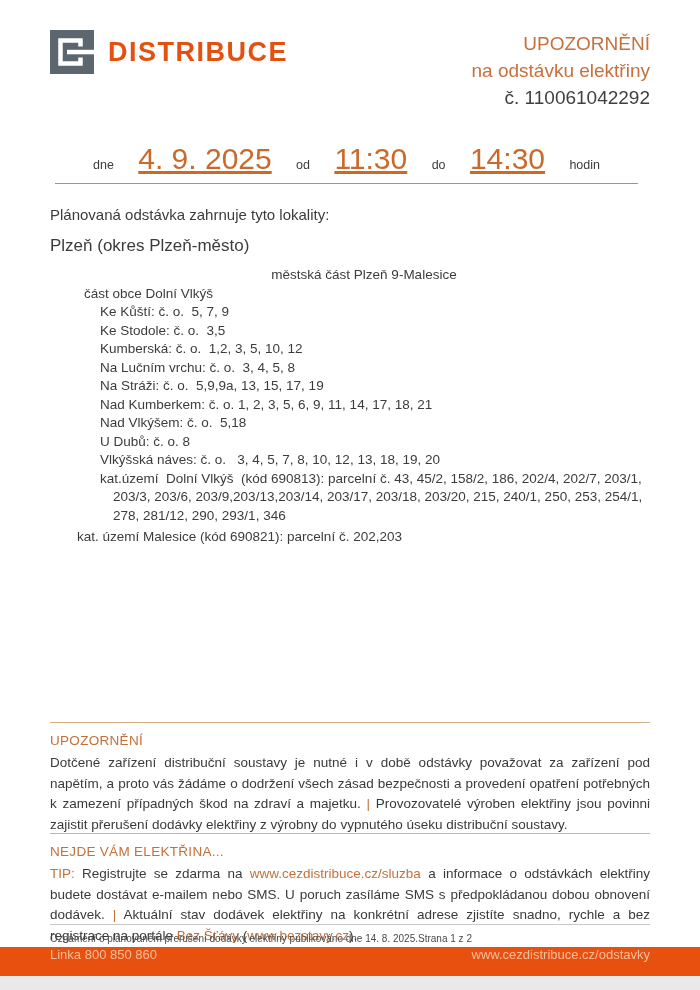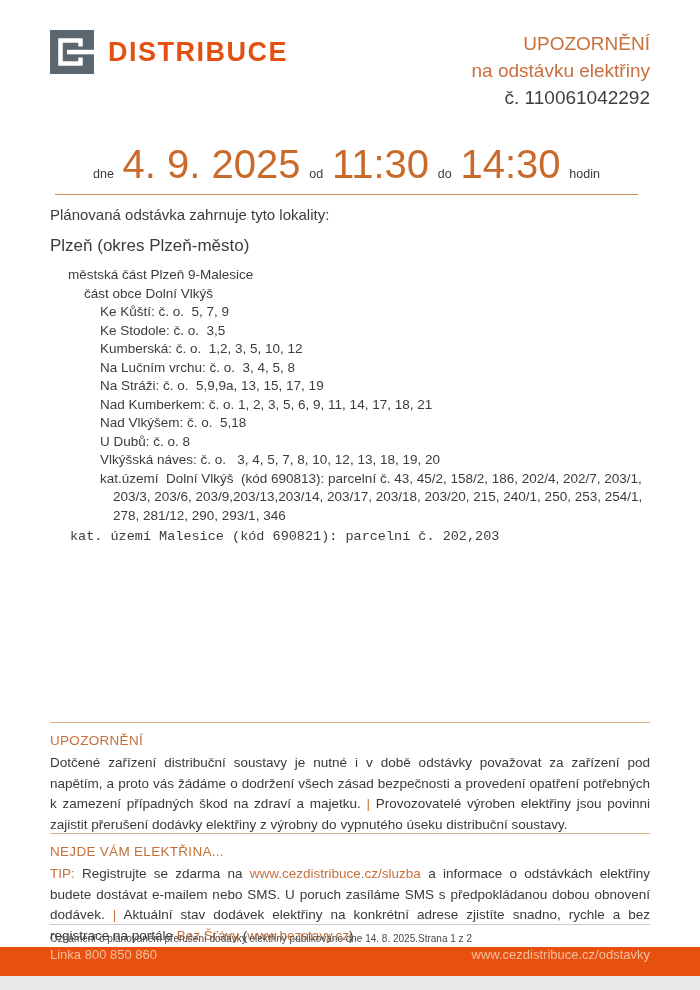--- a/index.html
+++ b/index.html
@@ -21,31 +21,31 @@
   .doc-title .orange{color:#c8703c;}
   .doc-title .number{color:#3f3f3e;}
   
   .date-strip{
     position:absolute;top:142px;left:55px;right:62px;
     border-bottom:1.5px solid #c98b55;
     padding:0 38px 7px 38px;
     display:flex;justify-content:space-between;align-items:baseline;
   }
   .date-strip .lbl{font-size:12.5px;color:#3c3c3b;}
-  .date-strip .big{font-size:40px;color:#c96a2b;}
+  .date-strip .big{font-size:30px;color:#c96a2b;text-decoration:underline;}
   
   .localities{position:absolute;top:206px;left:50px;right:30px;}
   .intro{font-size:15px;margin:0 0 13px 0;}
   .city{font-size:17px;margin:0 0 10px 0;}
   .loc-line{font-size:13.5px;line-height:18.5px;white-space:pre-wrap;}
-  .district{margin-left:18px;}
+  .district{margin-left:8px;text-align:center;}
   .village{margin-left:34px;}
   .streets{margin-left:50px;}
   .kat-main{margin-left:50px;padding-left:13px;text-indent:-13px;}
-  .kat-malesice{margin-left:20px;margin-top:3px;font-family:Liberation Mono, monospace;}
+  .kat-malesice{margin-left:27px;margin-top:3px;}
   .kat-ceminy{margin-left:0;margin-top:8px;}
   
   .section{position:absolute;left:50px;right:50px;border-top:1px solid #d8ae85;}
   .section.warning{top:722px;}
   .section.nopower{top:833px;}
   .section h3{margin:10px 0 5px 0;font-size:13.5px;font-weight:normal;letter-spacing:.3px;color:#c4703b;}
   .section p{margin:0;font-size:13.5px;line-height:20.5px;text-align:justify;color:#3a3a39;}
   .sep{color:#c4703b;}
   .link{color:#c4703b;text-decoration:none;cursor:pointer;}
   .tip{color:#c4703b;margin-top:38px;}

